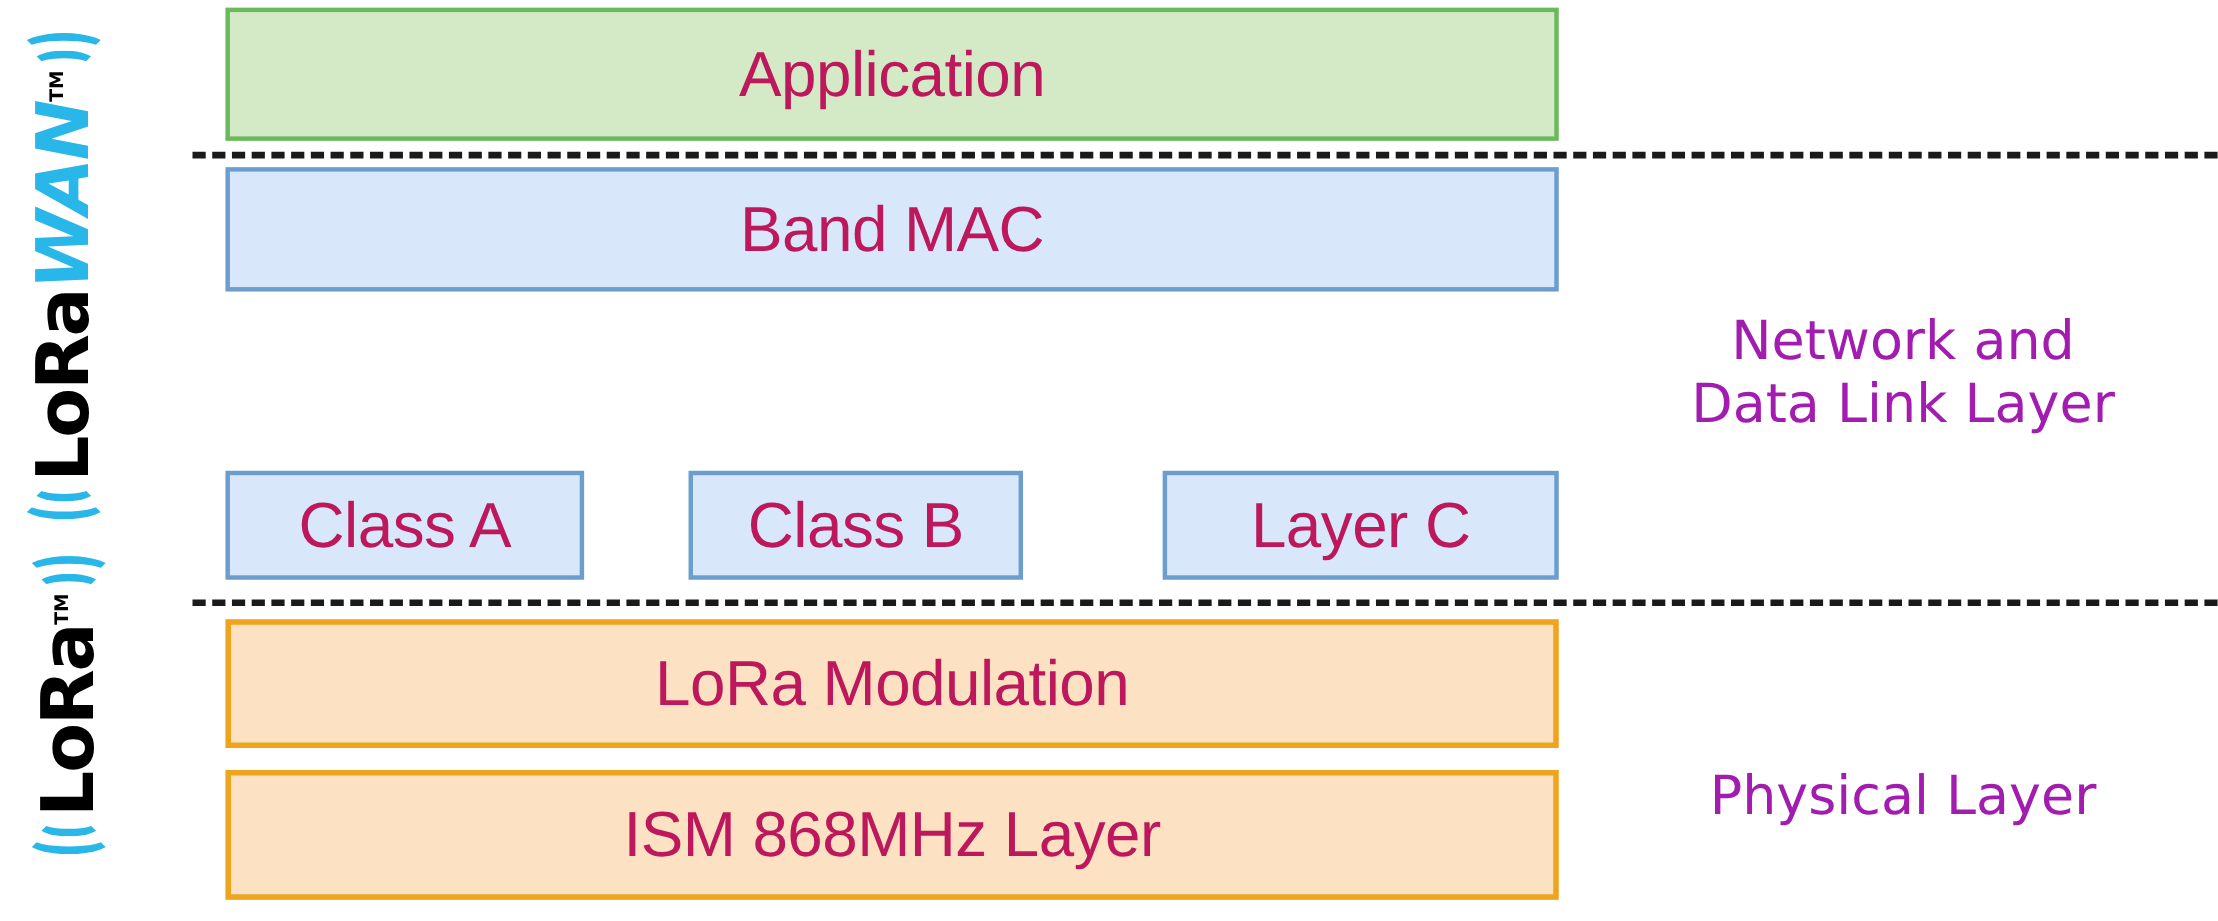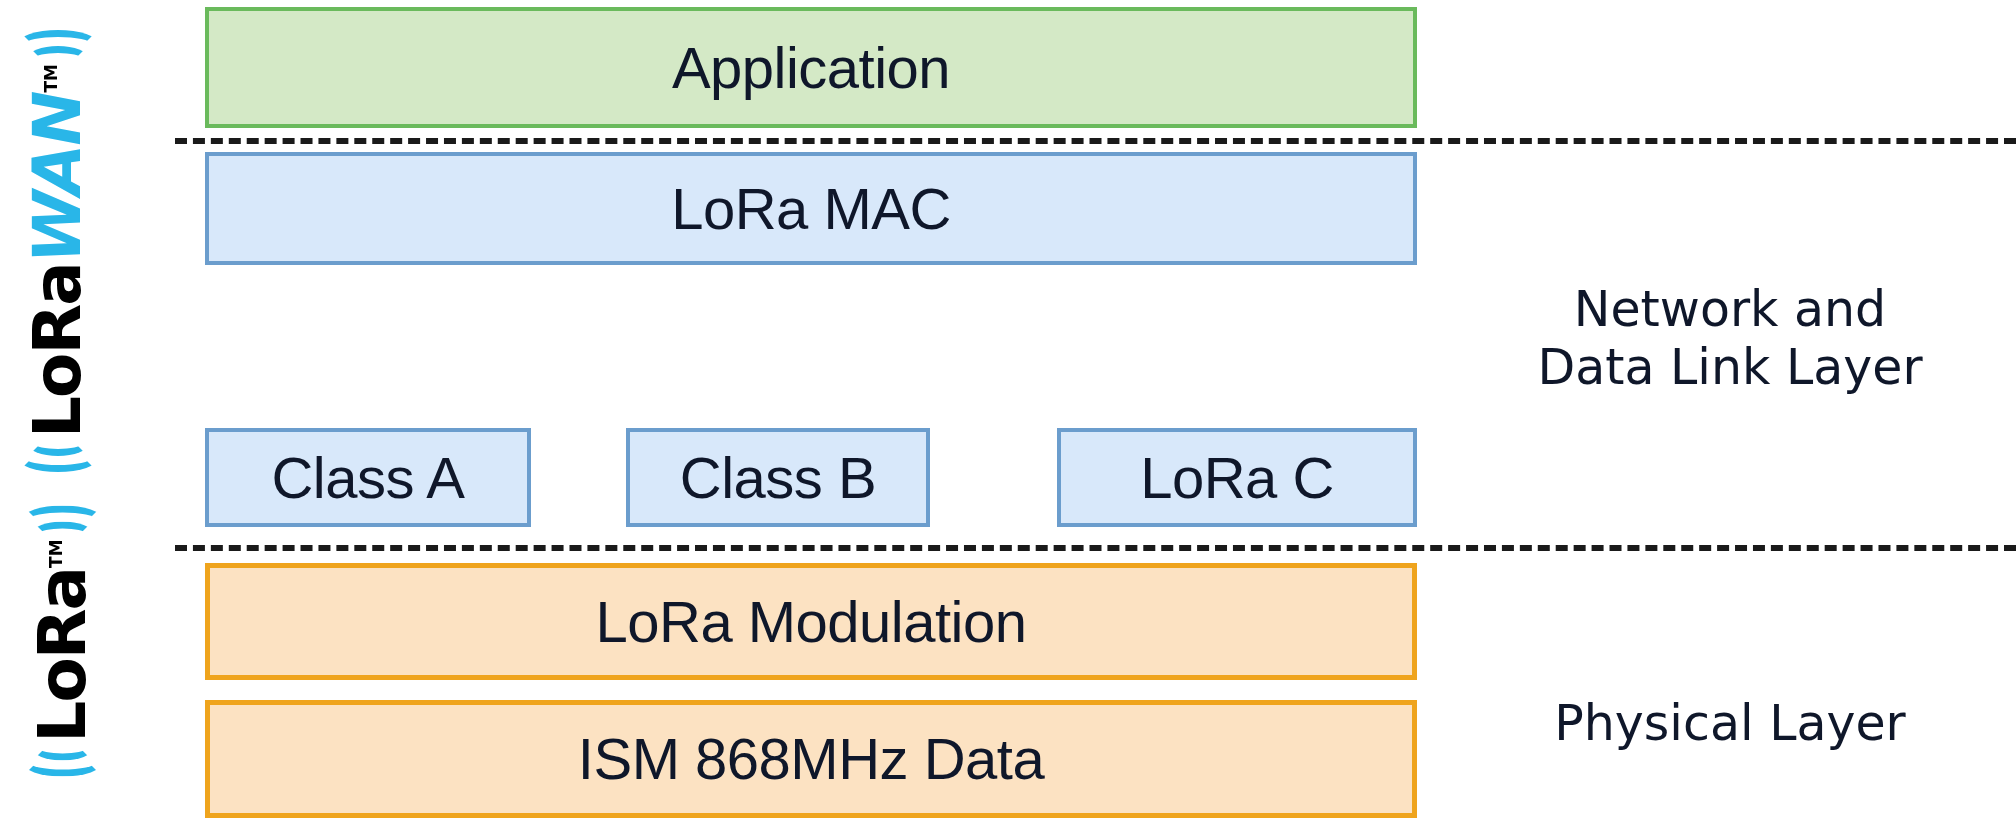--- a/index.html
+++ b/index.html
@@ -23,21 +23,21 @@
   }
 
   
   .box {
     position: absolute;
     box-sizing: border-box;
     display: flex;
     align-items: center;
     justify-content: center;
     text-align: right;
-    color: #0f172a;
+    color: #be185d;
     font-family: "Liberation Sans Narrow", "Liberation Sans", sans-serif;
     font-size: 58px;
     line-height: 1;
     letter-spacing: -0.5px;
     white-space: nowrap;
   }
 
   .box-app {
     background: #d4e9c6;
     border: 4px solid #6aba5c;
@@ -54,21 +54,21 @@
   
   .divider {
     position: absolute;
     height: 0;
     border-top: 6px dashed #1a1a1a;
   }
 
   
   .side-label {
     position: absolute;
-    color: #0f172a;
+    color: #a21caf;
     font-family: "DejaVu Sans", sans-serif;
     font-size: 49px;
     line-height: 1.18;
     text-align: center;
     white-space: pre-line;
   }
 
   
   .logo {
     position: absolute;
@@ -147,33 +147,33 @@
         <span class="wave right r1"></span>
         <span class="wave right r2"></span>
       </div>
     </div>
   </div>
 
   <div class="box box-app" style="left:205px; top:7px; width:1212px; height:121px;">Application</div>
 
   <div class="divider" style="left:175px; top:138px; width:1841px;"></div>
 
-  <div class="box box-blue" style="left:205px; top:152px; width:1212px; height:113px;">LoRa MAC</div>
+  <div class="box box-blue" style="left:205px; top:152px; width:1212px; height:113px;">Band MAC</div>
 
 
   <div class="box box-blue" style="left:205px; top:428px; width:326px; height:99px;">Class A</div>
 
   <div class="box box-blue" style="left:626px; top:428px; width:304px; height:99px;">Class B</div>
 
-  <div class="box box-blue" style="left:1057px; top:428px; width:360px; height:99px;">LoRa C</div>
+  <div class="box box-blue" style="left:1057px; top:428px; width:360px; height:99px;">Layer C</div>
 
   <div class="divider" style="left:175px; top:545px; width:1841px;"></div>
 
   <div class="box box-orange" style="left:205px; top:563px; width:1212px; height:117px;">LoRa Modulation</div>
 
-  <div class="box box-orange" style="left:205px; top:700px; width:1212px; height:118px;">ISM 868MHz Data</div>
+  <div class="box box-orange" style="left:205px; top:700px; width:1212px; height:118px;">ISM 868MHz Layer</div>
 
   <div class="side-label" style="left:1460px; top:281px; width:540px;">Network and
 Data Link Layer</div>
 
   <div class="side-label" style="left:1460px; top:667px; width:540px;margin-top:28px;">Physical Layer</div>
 
 </div>
 
 </body></html>

